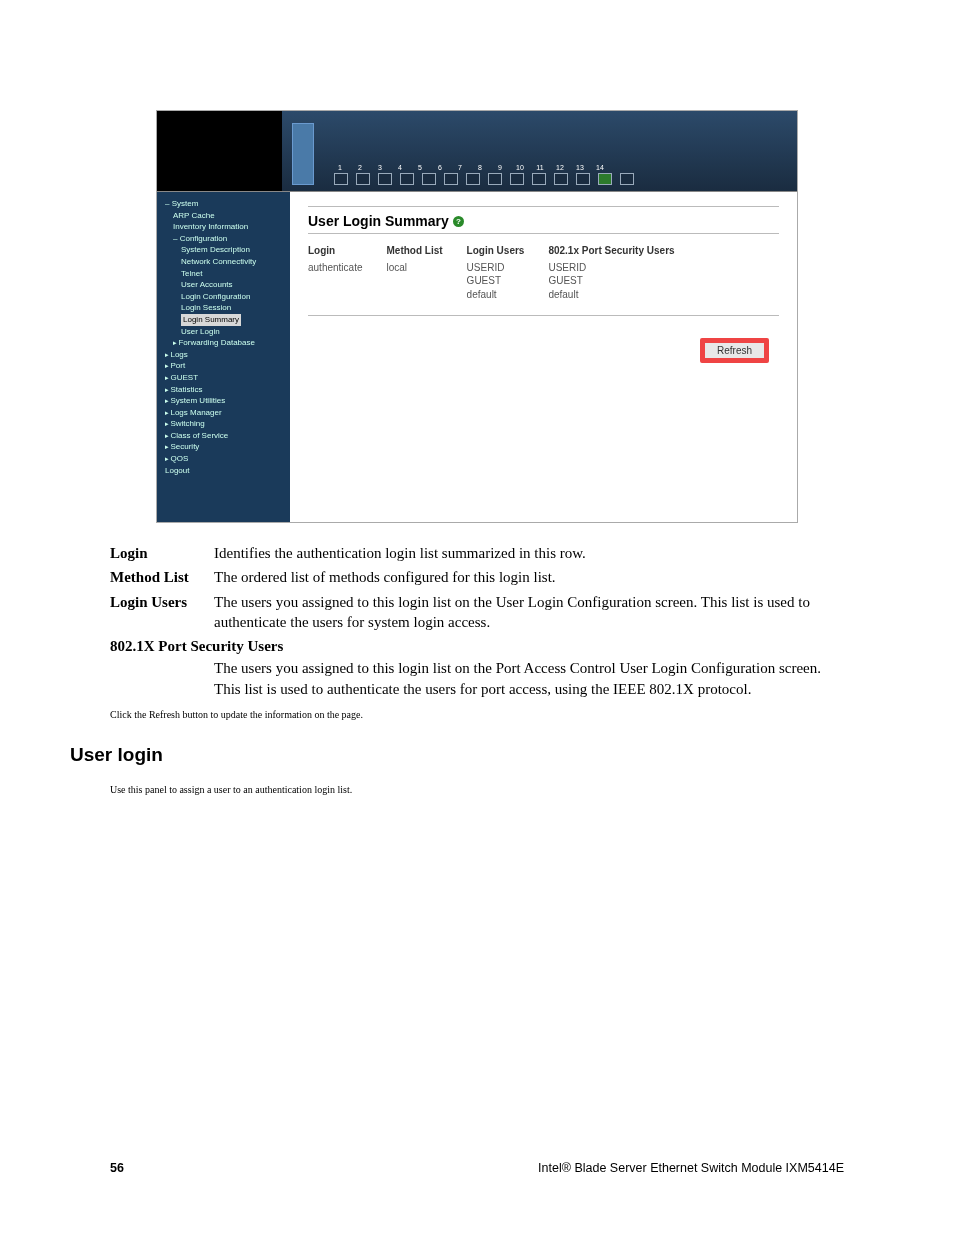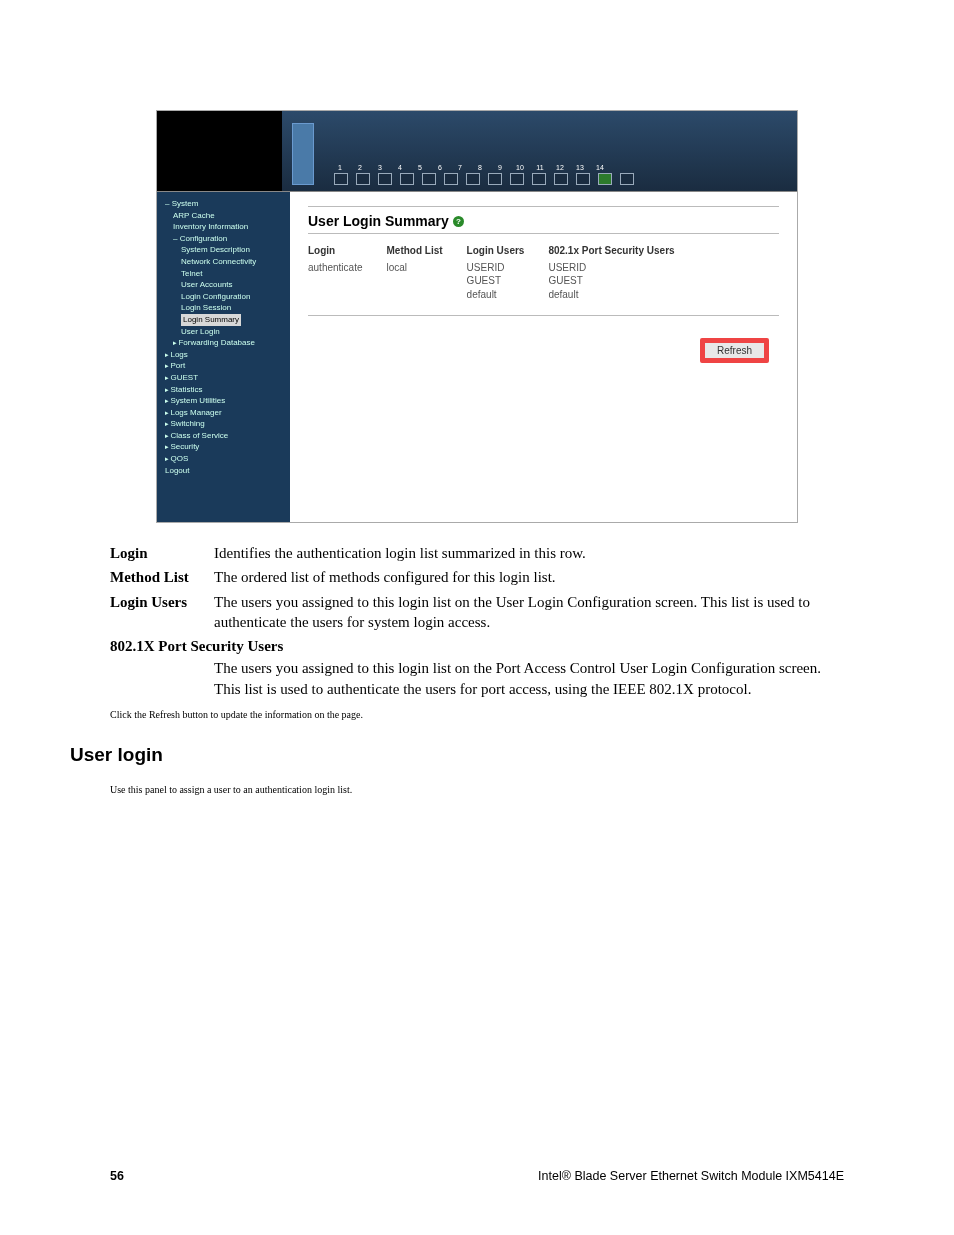--- a/index.html
+++ b/index.html
@@ -205,21 +205,21 @@
   }
   h2.section {
     font-family: Arial, Helvetica, sans-serif;
     font-weight: bold;
     font-size: 19px;
     margin: 24px 0 4px -40px;
   }
   
   .footer {
     position: absolute;
-    bottom: 52px;
+    bottom: 60px;
     left: 110px;
     right: 110px;
     display: flex;
     justify-content: space-between;
     font-size: 12.5px;
     font-family: Arial, Helvetica, sans-serif;
     color: #000;
   }
   .footer .pg { font-weight: bold; }
 </style>

